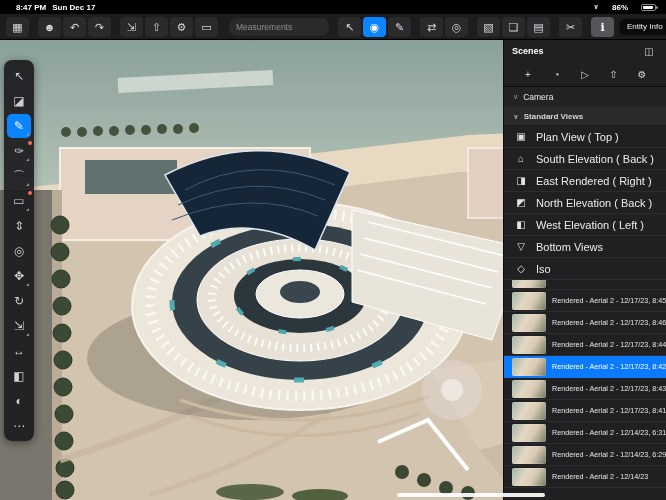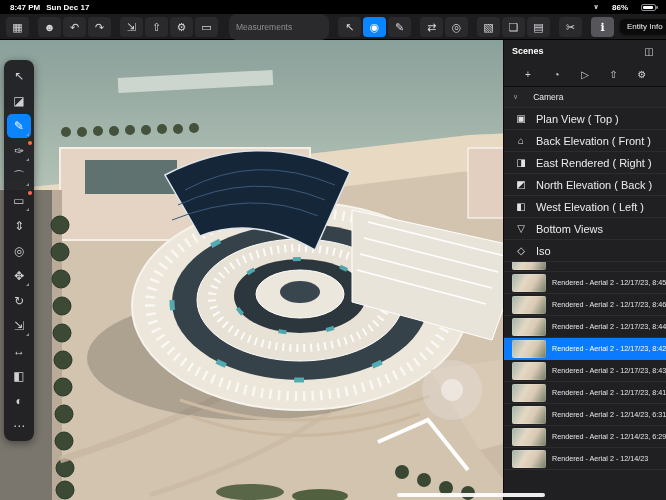--- a/index.html
+++ b/index.html
@@ -1,40 +1,40 @@
 <!DOCTYPE html>
 <html><head>
 <meta charset="utf-8">
 <style>
   *{margin:0;padding:0;box-sizing:border-box}
   html,body{width:666px;height:500px;overflow:hidden;background:#000;
     font-family:"Liberation Sans","DejaVu Sans",sans-serif;-webkit-font-smoothing:antialiased}
   body{position:relative}
 
   
-  .status{position:absolute;top:0;left:0;right:0;height:14px;background:#000;color:#fff;
+  .status{position:absolute;top:0;left:6px;right:0;height:14px;background:#000;color:#fff;
     display:flex;justify-content:space-between;align-items:center;padding:0 10px;
     font-size:8px;font-weight:700;z-index:40}
   .status .sb-left span{margin-right:6px}
   .status .sb-right{display:flex;align-items:center;gap:13px}
   .chevtxt{color:#cfcfd4;font-size:7px}
   .batt{display:inline-block;width:15px;height:7px;border:1px solid #8a8a8e;border-radius:2px;position:relative}
   .batt i{position:absolute;left:1px;top:1px;bottom:1px;width:10px;background:#fff;border-radius:1px}
   .batt:after{content:"";position:absolute;right:-3px;top:1.5px;width:2px;height:3px;background:#8a8a8e;border-radius:1px}
 
   
   .toolbar{position:absolute;top:14px;left:0;right:0;height:26px;background:#1d1d1f;
     display:flex;align-items:center;padding:0 6px;border-bottom:1px solid #000;z-index:30}
   .tgroup{display:flex;align-items:center}
   .tbtn{width:23px;height:20px;border-radius:4px;background:#2a2a2d;color:#d5d5da;
     font-size:11px;line-height:20px;text-align:center;margin-right:2px;position:relative;cursor:default}
   .tbtn.gap{margin-right:9px}
   .tbtn.active{background:#0a84ff;color:#fff}
   .tbtn.hl{background:#55555a;color:#fff}
-  .measure{width:100px;height:26px;background:#2a2a2d;border:none;border-radius:8px;
+  .measure{width:100px;height:18px;background:#2a2a2d;border:none;border-radius:8px;
     color:#8e8e93;font-size:8.5px;padding:0 7px;margin:0 9px;outline:none;
     font-family:"Liberation Sans","DejaVu Sans",sans-serif}
   .measure::placeholder{color:#8e8e93}
   .spacer{flex:1}
   .entity-pill{background:#0b0b0c;color:#f2f2f4;font-size:8px;padding:3px 7px;border-radius:5px;
     margin:0 6px 0 4px;white-space:nowrap;box-shadow:0 1px 3px rgba(0,0,0,.7)}
 
   
   .rail{position:absolute;left:4px;top:60px;width:30px;background:rgba(30,30,33,.94);
     border-radius:8px;padding:3px 0;display:flex;flex-direction:column;align-items:center;
@@ -51,21 +51,21 @@
   .canvas svg{display:block}
 
   
   .panel{position:absolute;top:40px;right:0;width:163px;bottom:0;background:#202022;z-index:25;
     display:flex;flex-direction:column;overflow:hidden;border-left:1px solid #0c0c0d}
   .phead{height:22px;flex:0 0 22px;display:flex;align-items:center;justify-content:space-between;
     padding:0 8px;color:#fff;font-size:9px;font-weight:700}
   .pactions{height:25px;flex:0 0 25px;display:flex;align-items:center;justify-content:space-between;
     padding:0 15px;border-bottom:1px solid #0c0c0d}
   .pbtn{color:#d0d0d5;font-size:10px;width:18px;text-align:center;cursor:default}
-  .secrow{height:21px;flex:0 0 21px;display:flex;align-items:center;padding:0 9px;gap:15px;
+  .secrow{height:21px;flex:0 0 21px;display:flex;align-items:center;padding:0 9px;gap:5px;
     color:#e9e9ec;font-size:8.5px;border-bottom:1px solid #2c2c2f;background:#232325}
   .chev{color:#9a9aa0;font-size:7px}
   .subhead{height:18px;flex:0 0 18px;display:flex;align-items:center;padding:0 9px;gap:5px;
     background:#2a2a2d;color:#d6d6da;font-size:8px;font-weight:700;border-bottom:1px solid #1a1a1c}
   .vrow{height:22px;display:flex;align-items:center;padding-left:10px;gap:8px;border-bottom:1px solid #2c2c2f}
   .vicon{width:14px;color:#e3e3e7;font-size:10px;text-align:center;line-height:14px}
   .vlabel{color:#ececf0;font-size:11px}
   .scenes-scroll{flex:1;overflow:hidden;display:flex;flex-direction:column}
   .srow{height:22px;flex:0 0 22px;display:flex;align-items:center;padding-left:8px;gap:6px;
     border-bottom:1px solid #2c2c2f}
@@ -246,28 +246,32 @@
       <div class="pbtn">+</div>
       <div class="pbtn">◔</div>
       <div class="pbtn">▷</div>
       <div class="pbtn">⇧</div>
       <div class="pbtn">⚙</div>
     </div>
   <div class="secrow">
     <span class="chev">∨</span>
     <span>Camera</span>
   </div>
+  <div class="subhead">
+    <span class="chev">∨</span>
+    <span>Standard Views</span>
+  </div>
   <div>
       <div class="vrow">
         <div class="vicon">▣</div>
         <div class="vlabel">Plan View ( Top )</div>
       </div>
       <div class="vrow">
         <div class="vicon">⌂</div>
-        <div class="vlabel">Back Elevation ( Front )</div>
+        <div class="vlabel">South Elevation ( Back )</div>
       </div>
       <div class="vrow">
         <div class="vicon">◨</div>
         <div class="vlabel">East Rendered ( Right )</div>
       </div>
       <div class="vrow">
         <div class="vicon">◩</div>
         <div class="vlabel">North Elevation ( Back )</div>
       </div>
       <div class="vrow">

